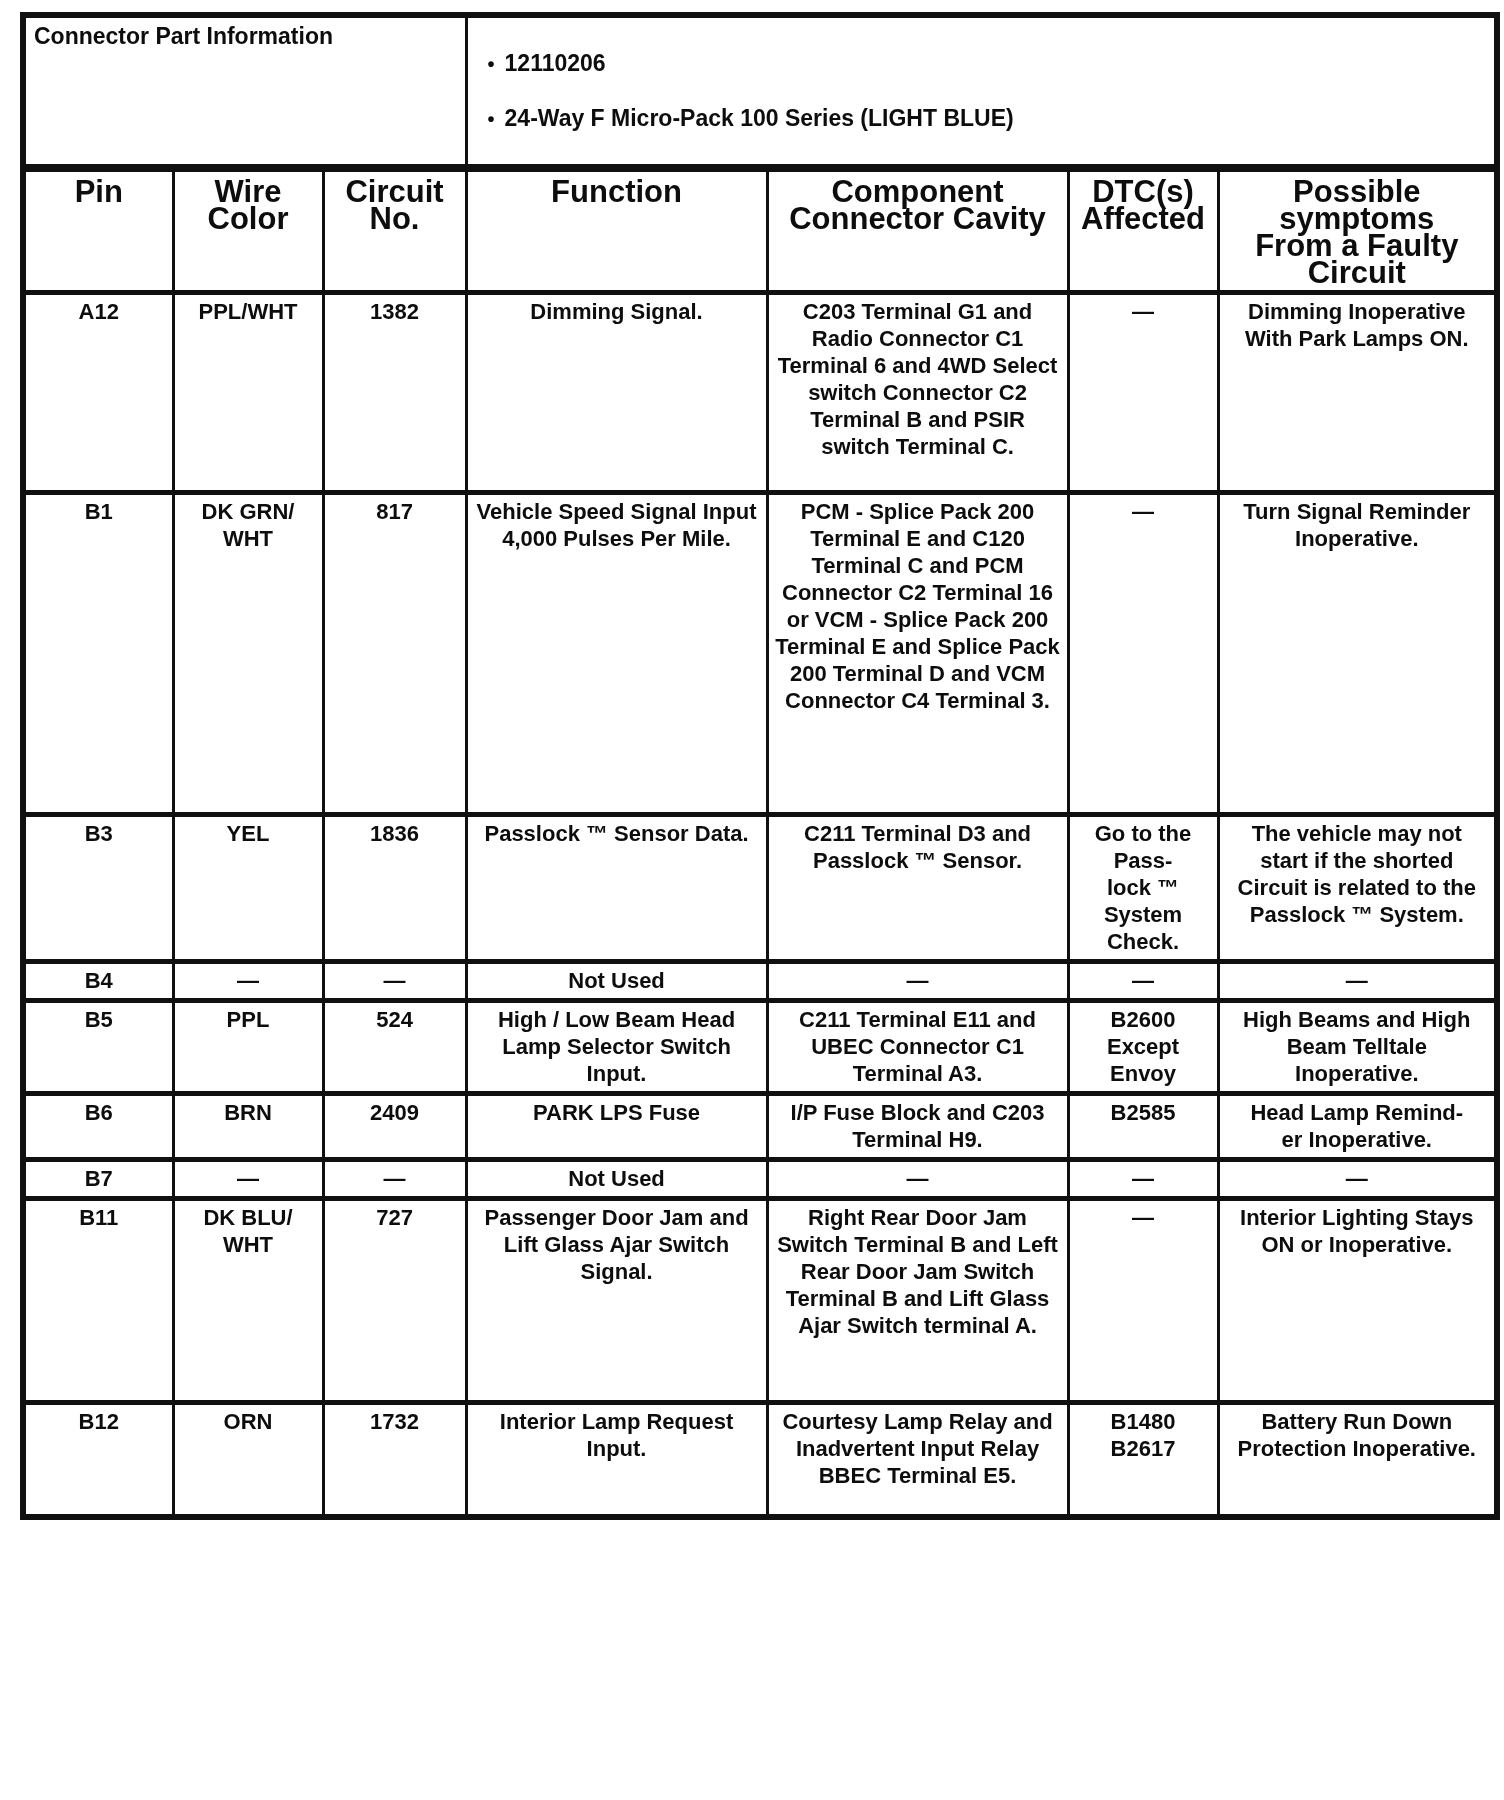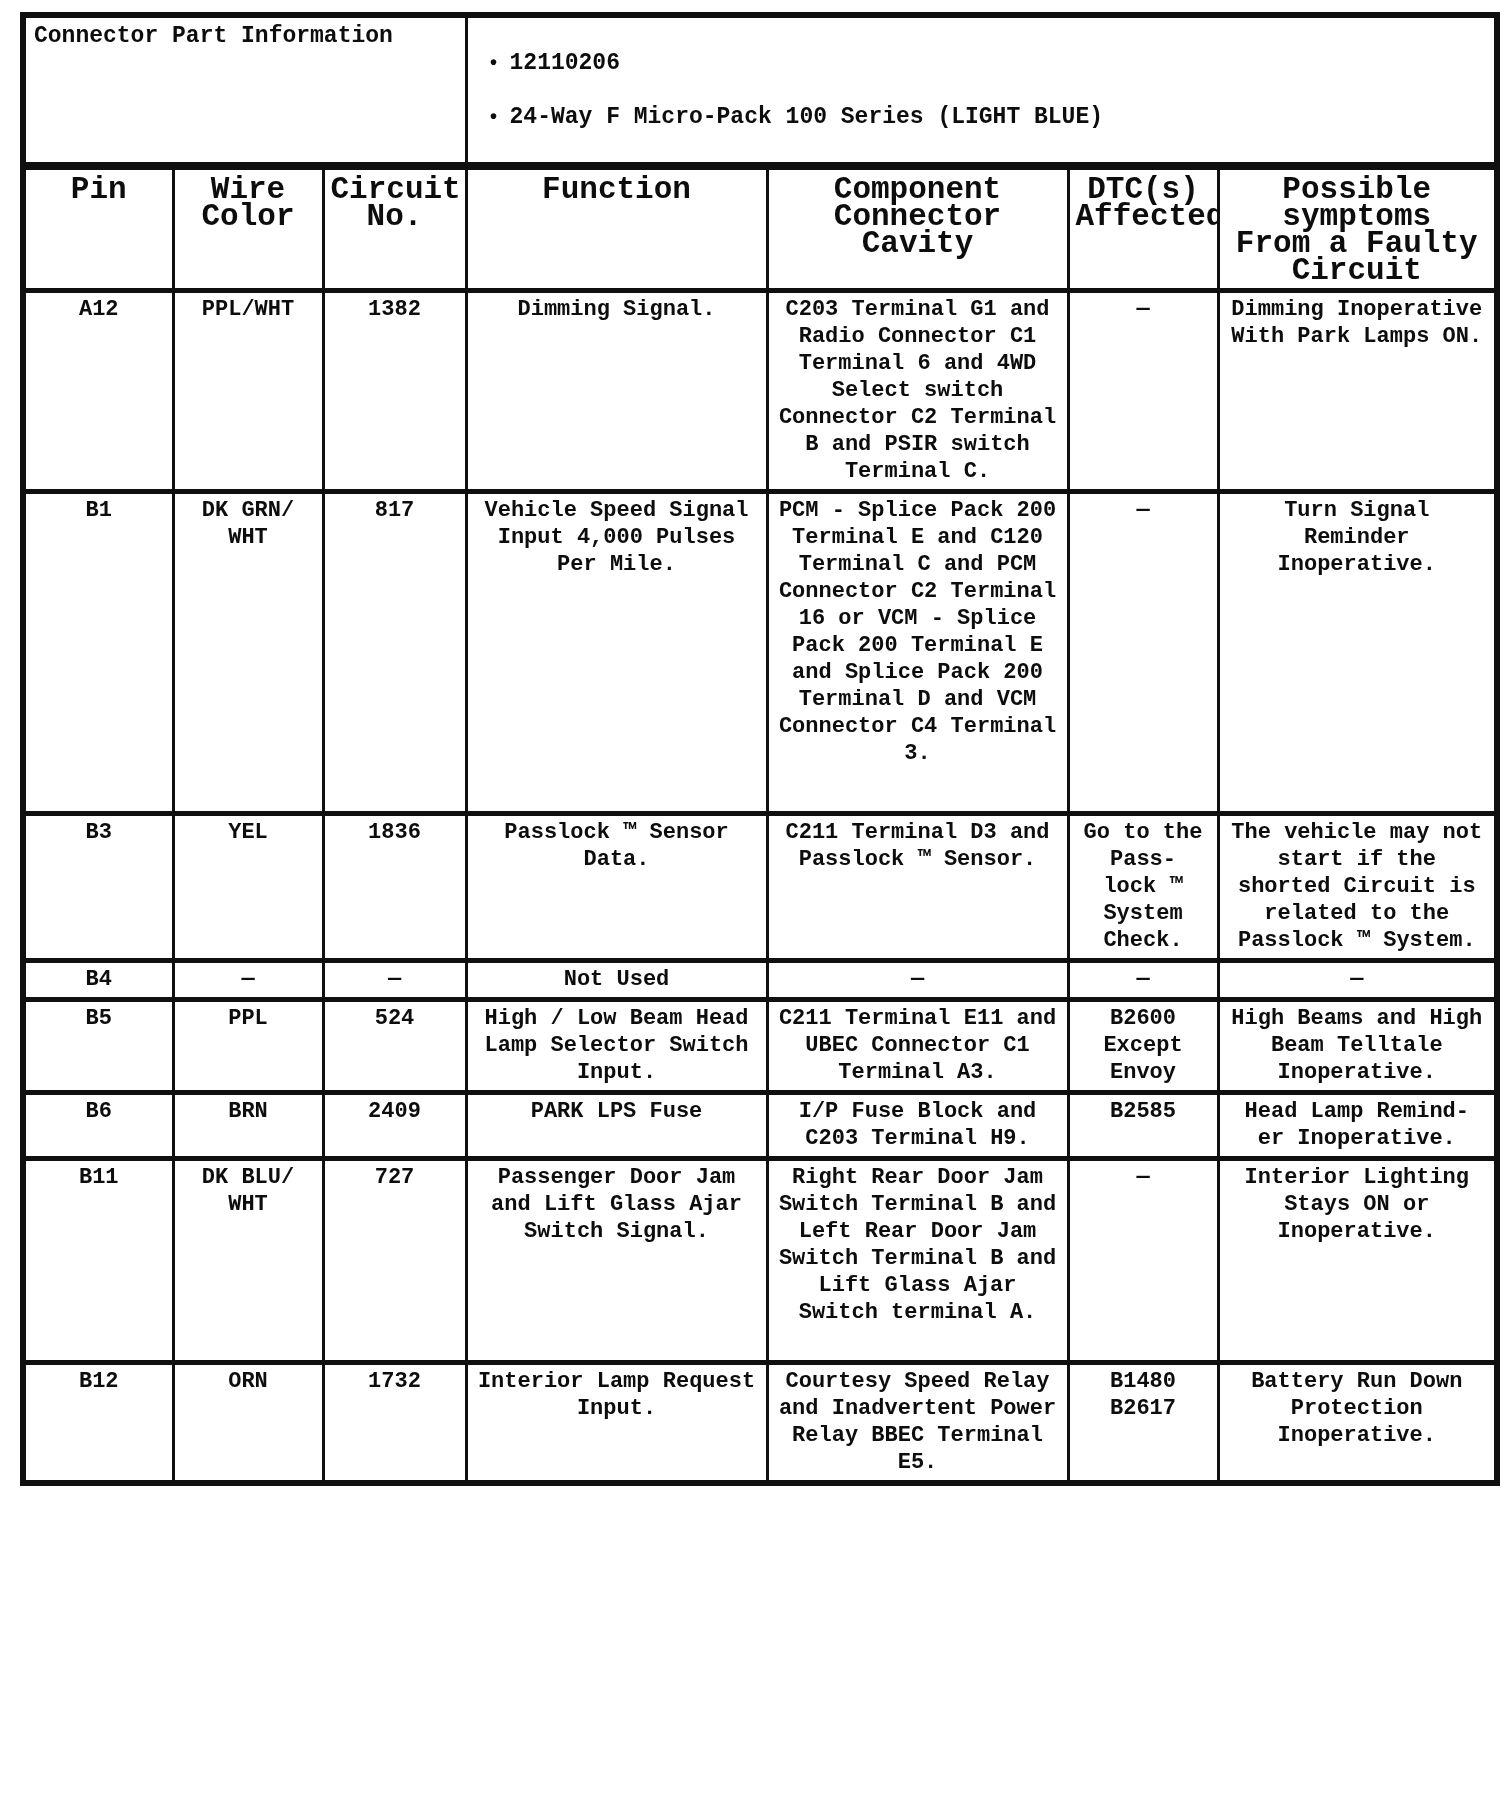--- a/index.html
+++ b/index.html
@@ -10,21 +10,20 @@
     height: 1800px;
     font-family: "Liberation Sans", sans-serif;
     -webkit-font-smoothing: antialiased;
   }
   .page {
     position: relative;
     width: 1504px;
     height: 1800px;
     background: #ffffff;
     overflow: hidden;
-    font-family: Liberation Mono, monospace;
   }
   table.pinout {
     border-collapse: collapse;
     table-layout: fixed;
     width: 1474px;
     margin: 12px 0 0 20px;
     color: #0d0d0d;
     font-weight: 700;
   }
   table.pinout td, table.pinout th {
@@ -166,41 +165,50 @@
       <td>B6</td>
       <td>BRN</td>
       <td>2409</td>
       <td>PARK LPS Fuse</td>
       <td>I/P Fuse Block and C203 Terminal H9.</td>
       <td>B2585</td>
       <td>Head Lamp Remind-
 er Inoperative.</td>
     </tr>
 
+    <tr style="height:29px;">
+      <td>B7</td>
+      <td>—</td>
+      <td>—</td>
+      <td>Not Used</td>
+      <td>—</td>
+      <td>—</td>
+      <td>—</td>
+    </tr>
 
 
 
 
     <tr style="height:204px;margin-top:20px;">
       <td>B11</td>
       <td>DK BLU/
 WHT</td>
       <td>727</td>
       <td>Passenger Door Jam and Lift Glass Ajar Switch Signal.</td>
       <td>Right Rear Door Jam Switch Terminal B and Left Rear Door Jam Switch Terminal B and Lift Glass Ajar Switch terminal A.</td>
       <td>—</td>
       <td>Interior Lighting Stays ON or Inoperative.</td>
     </tr>
 
     <tr style="height:114px;">
       <td>B12</td>
       <td>ORN</td>
       <td>1732</td>
       <td>Interior Lamp Request Input.</td>
-      <td>Courtesy Speed Relay and Inadvertent Power Relay BBEC Terminal E5.</td>
+      <td>Courtesy Lamp Relay and Inadvertent Input Relay BBEC Terminal E5.</td>
       <td>B1480
 B2617</td>
       <td>Battery Run Down Protection Inoperative.</td>
     </tr>
 
   </tbody>
     </table>
 </div>
 
 </body></html>

